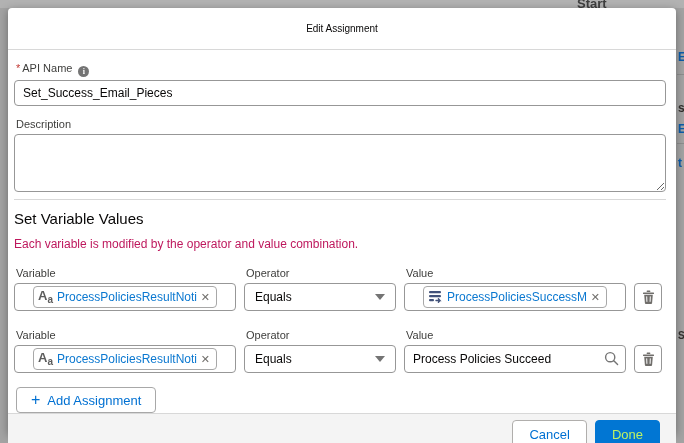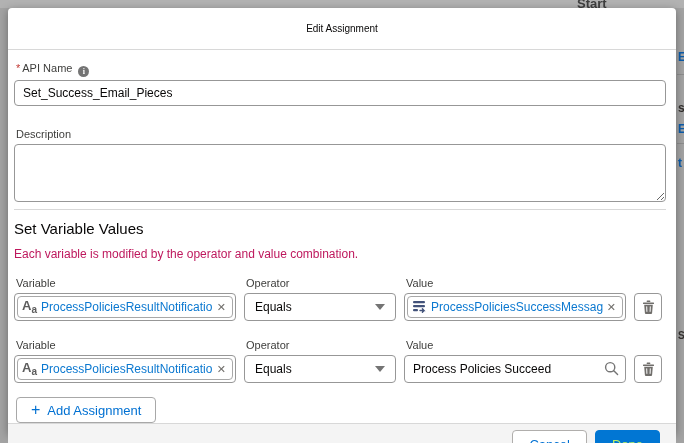--- a/index.html
+++ b/index.html
@@ -42,39 +42,39 @@
     display:inline-flex; align-items:center; justify-content:center;
     width:11px; height:11px; border-radius:50%; background:#747474;
     color:#ffffff; font-size:8px; font-weight:bold; margin-left:6px;
     vertical-align:-2px; font-family:"Liberation Serif", serif;
   }
   .text-input {
     width:100%; height:26px; border:1px solid #979797; border-radius:4px;
     padding:0 8px; font-size:12px; color:#080707;
     font-family:"Liberation Sans", sans-serif; background:#fff;
   }
-  .desc-field { margin-top:22px; }
+  .desc-field { margin-top:12px; }
   .desc-area {
     width:100%; height:58px; border:1px solid #979797; border-radius:4px;
     resize:both; font-family:"Liberation Sans", sans-serif; font-size:12px;
     padding:4px 8px; color:#080707; display:block;
   }
   .divider { border-top:1px solid #d8d8d8; margin-top:7px; flex:none; }
   
   .section { padding:8px 10px 0 6px; flex:1; }
   .section-heading { font-size:15px; font-weight:400; color:#080707; margin:2px 0 10px 0; }
   .section-subtext { font-size:12px; color:#be185d; margin-bottom:16px; }
   .assign-row {
     display:grid; grid-template-columns:222px 152px 222px 28px;
     column-gap:8px; align-items:end; margin-bottom:18px;
   }
   .assign-row .col { min-width:0; }
   .combobox {
     height:28px; border:1px solid #979797; border-radius:4px; background:#fff;
-    display:flex; align-items:center; padding:0 2px;
+    display:flex; align-items:center; padding:0 18px;
   }
   .pill {
     height:22px; border:1px solid #a8a8a8; border-radius:4px; background:#fff;
     display:inline-flex; align-items:center; padding:0 6px 0 4px; max-width:100%;
   }
   .pill-text { font-size:12px; color:#0b78d0; white-space:nowrap; overflow:hidden; margin:0 4px; }
   .pill-close { font-size:11px; color:#706e6b; cursor:pointer; flex:none; }
   .icon-aa { font-size:13px; font-weight:bold; color:#5c5c5c; line-height:1; flex:none; }
   .icon-aa .sub { font-size:10px; vertical-align:-3px; }
   .select-box {

